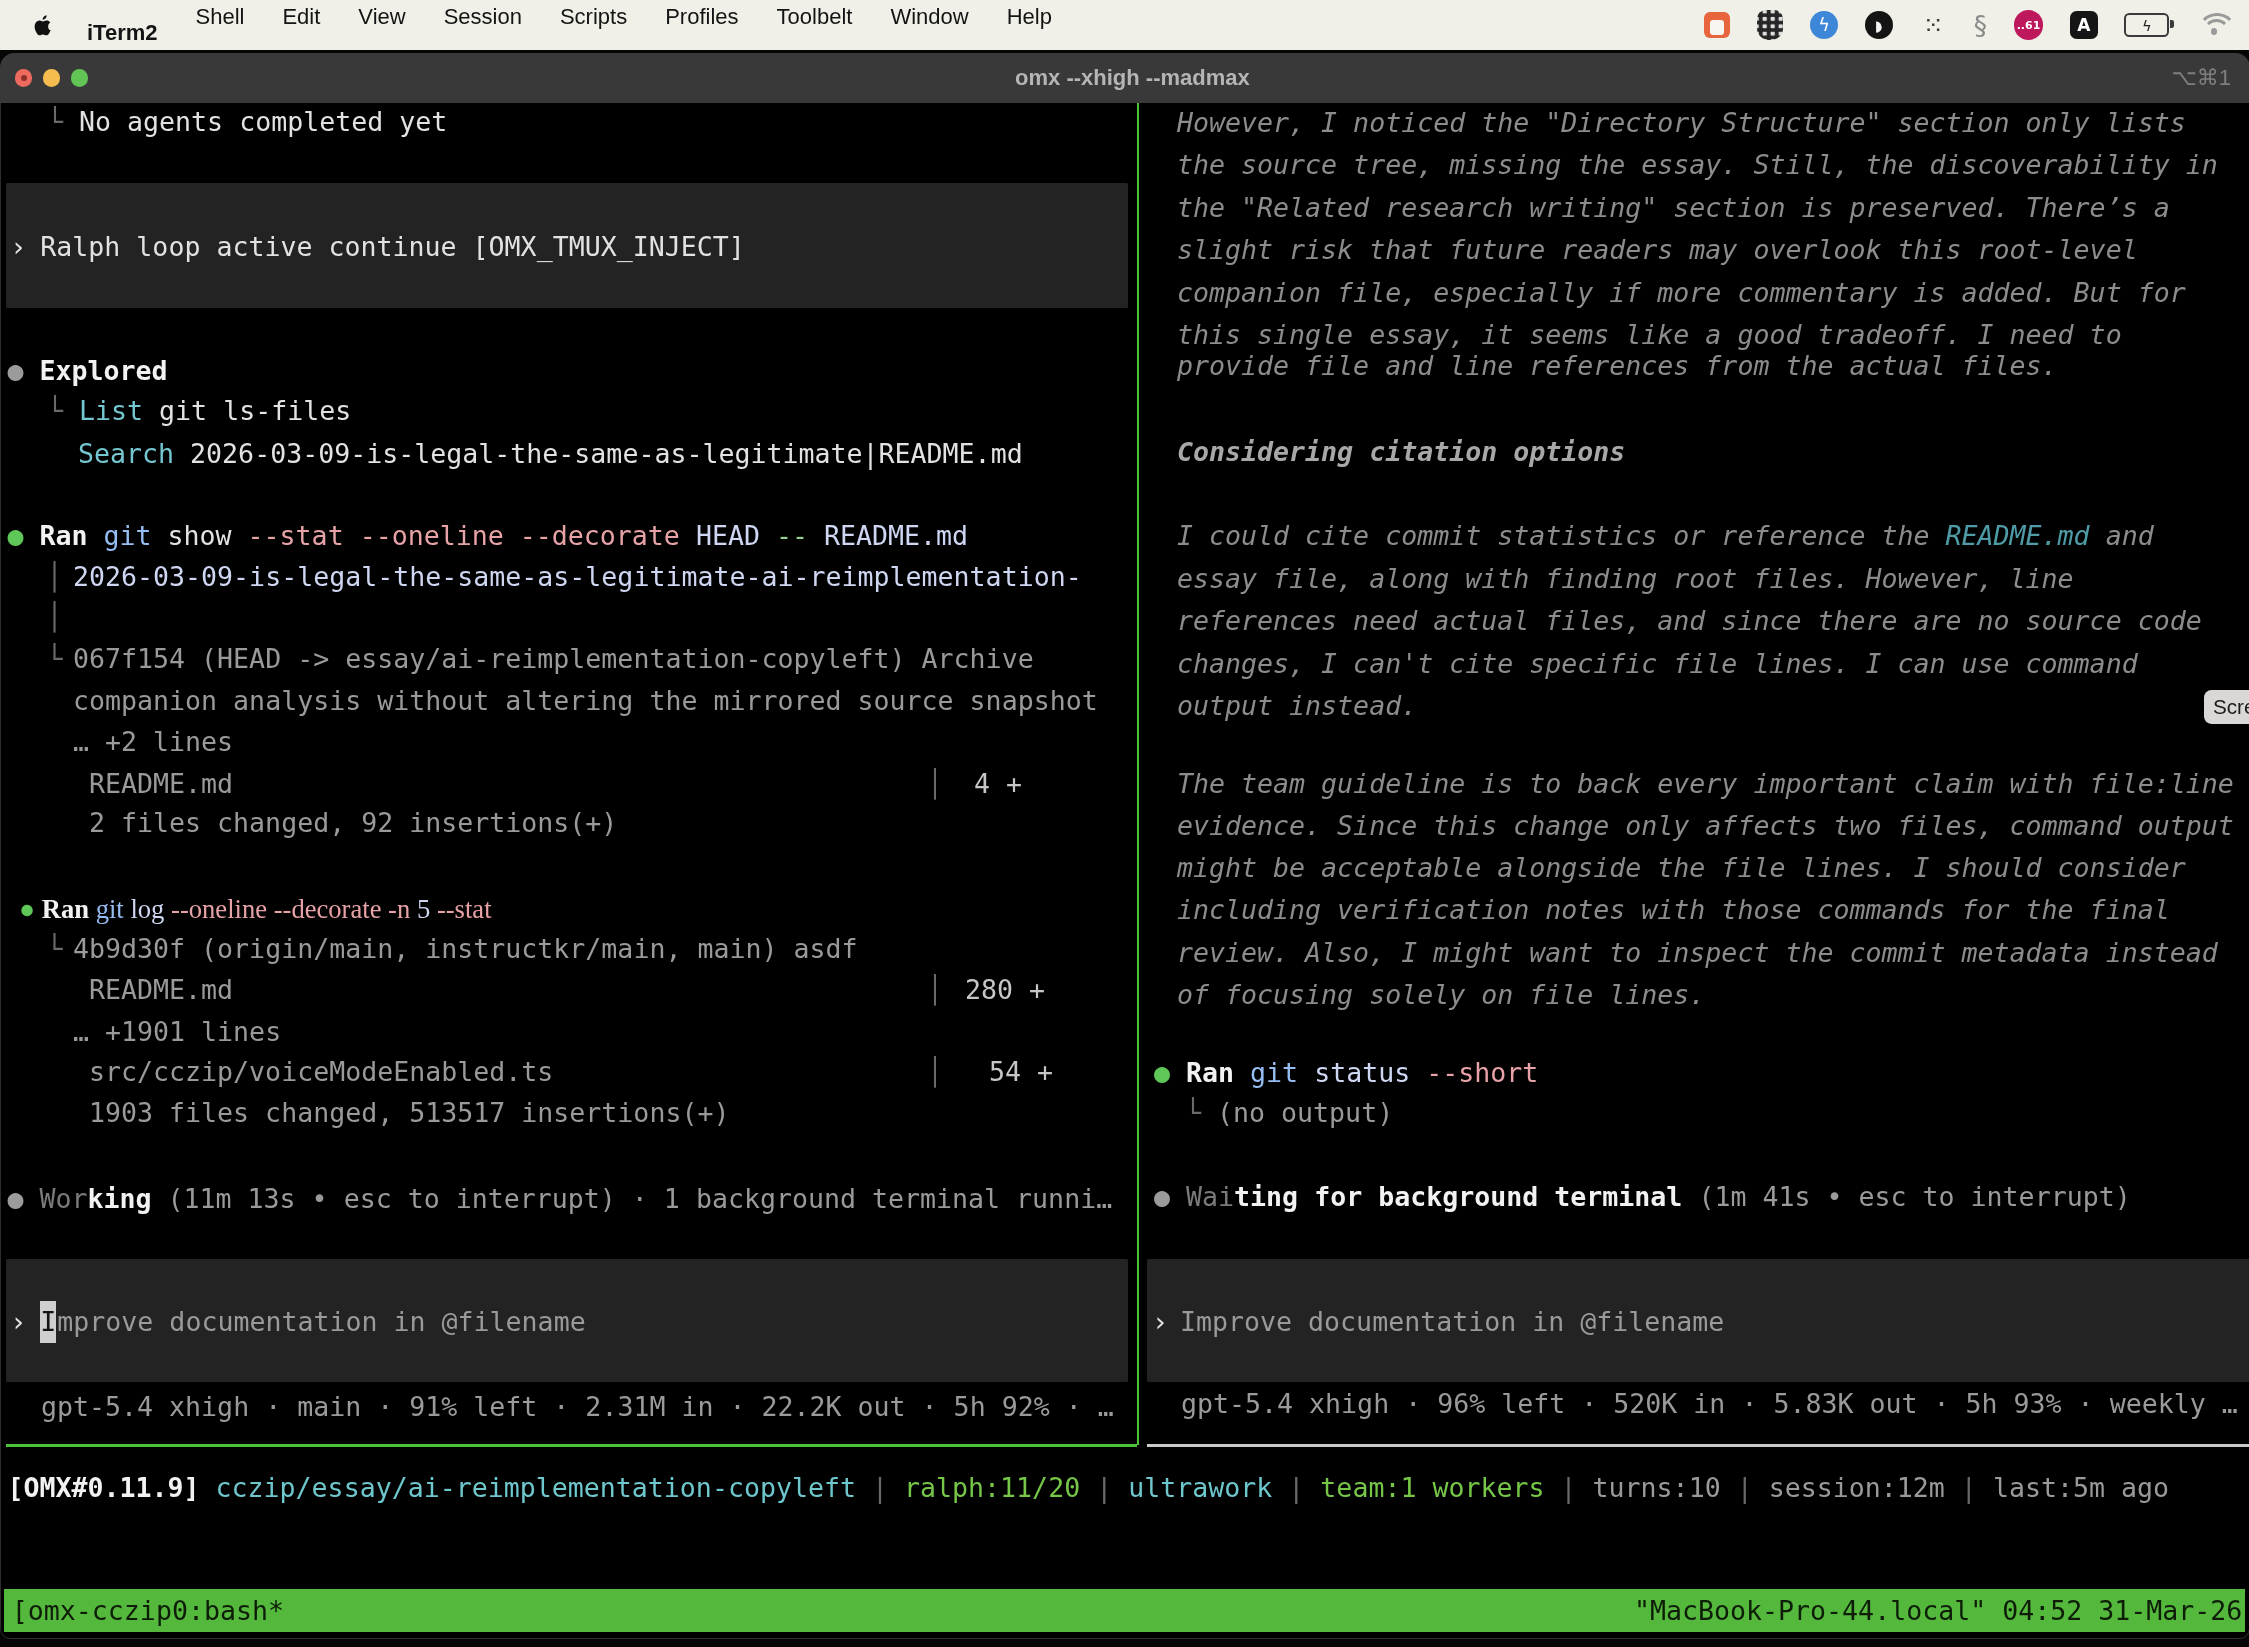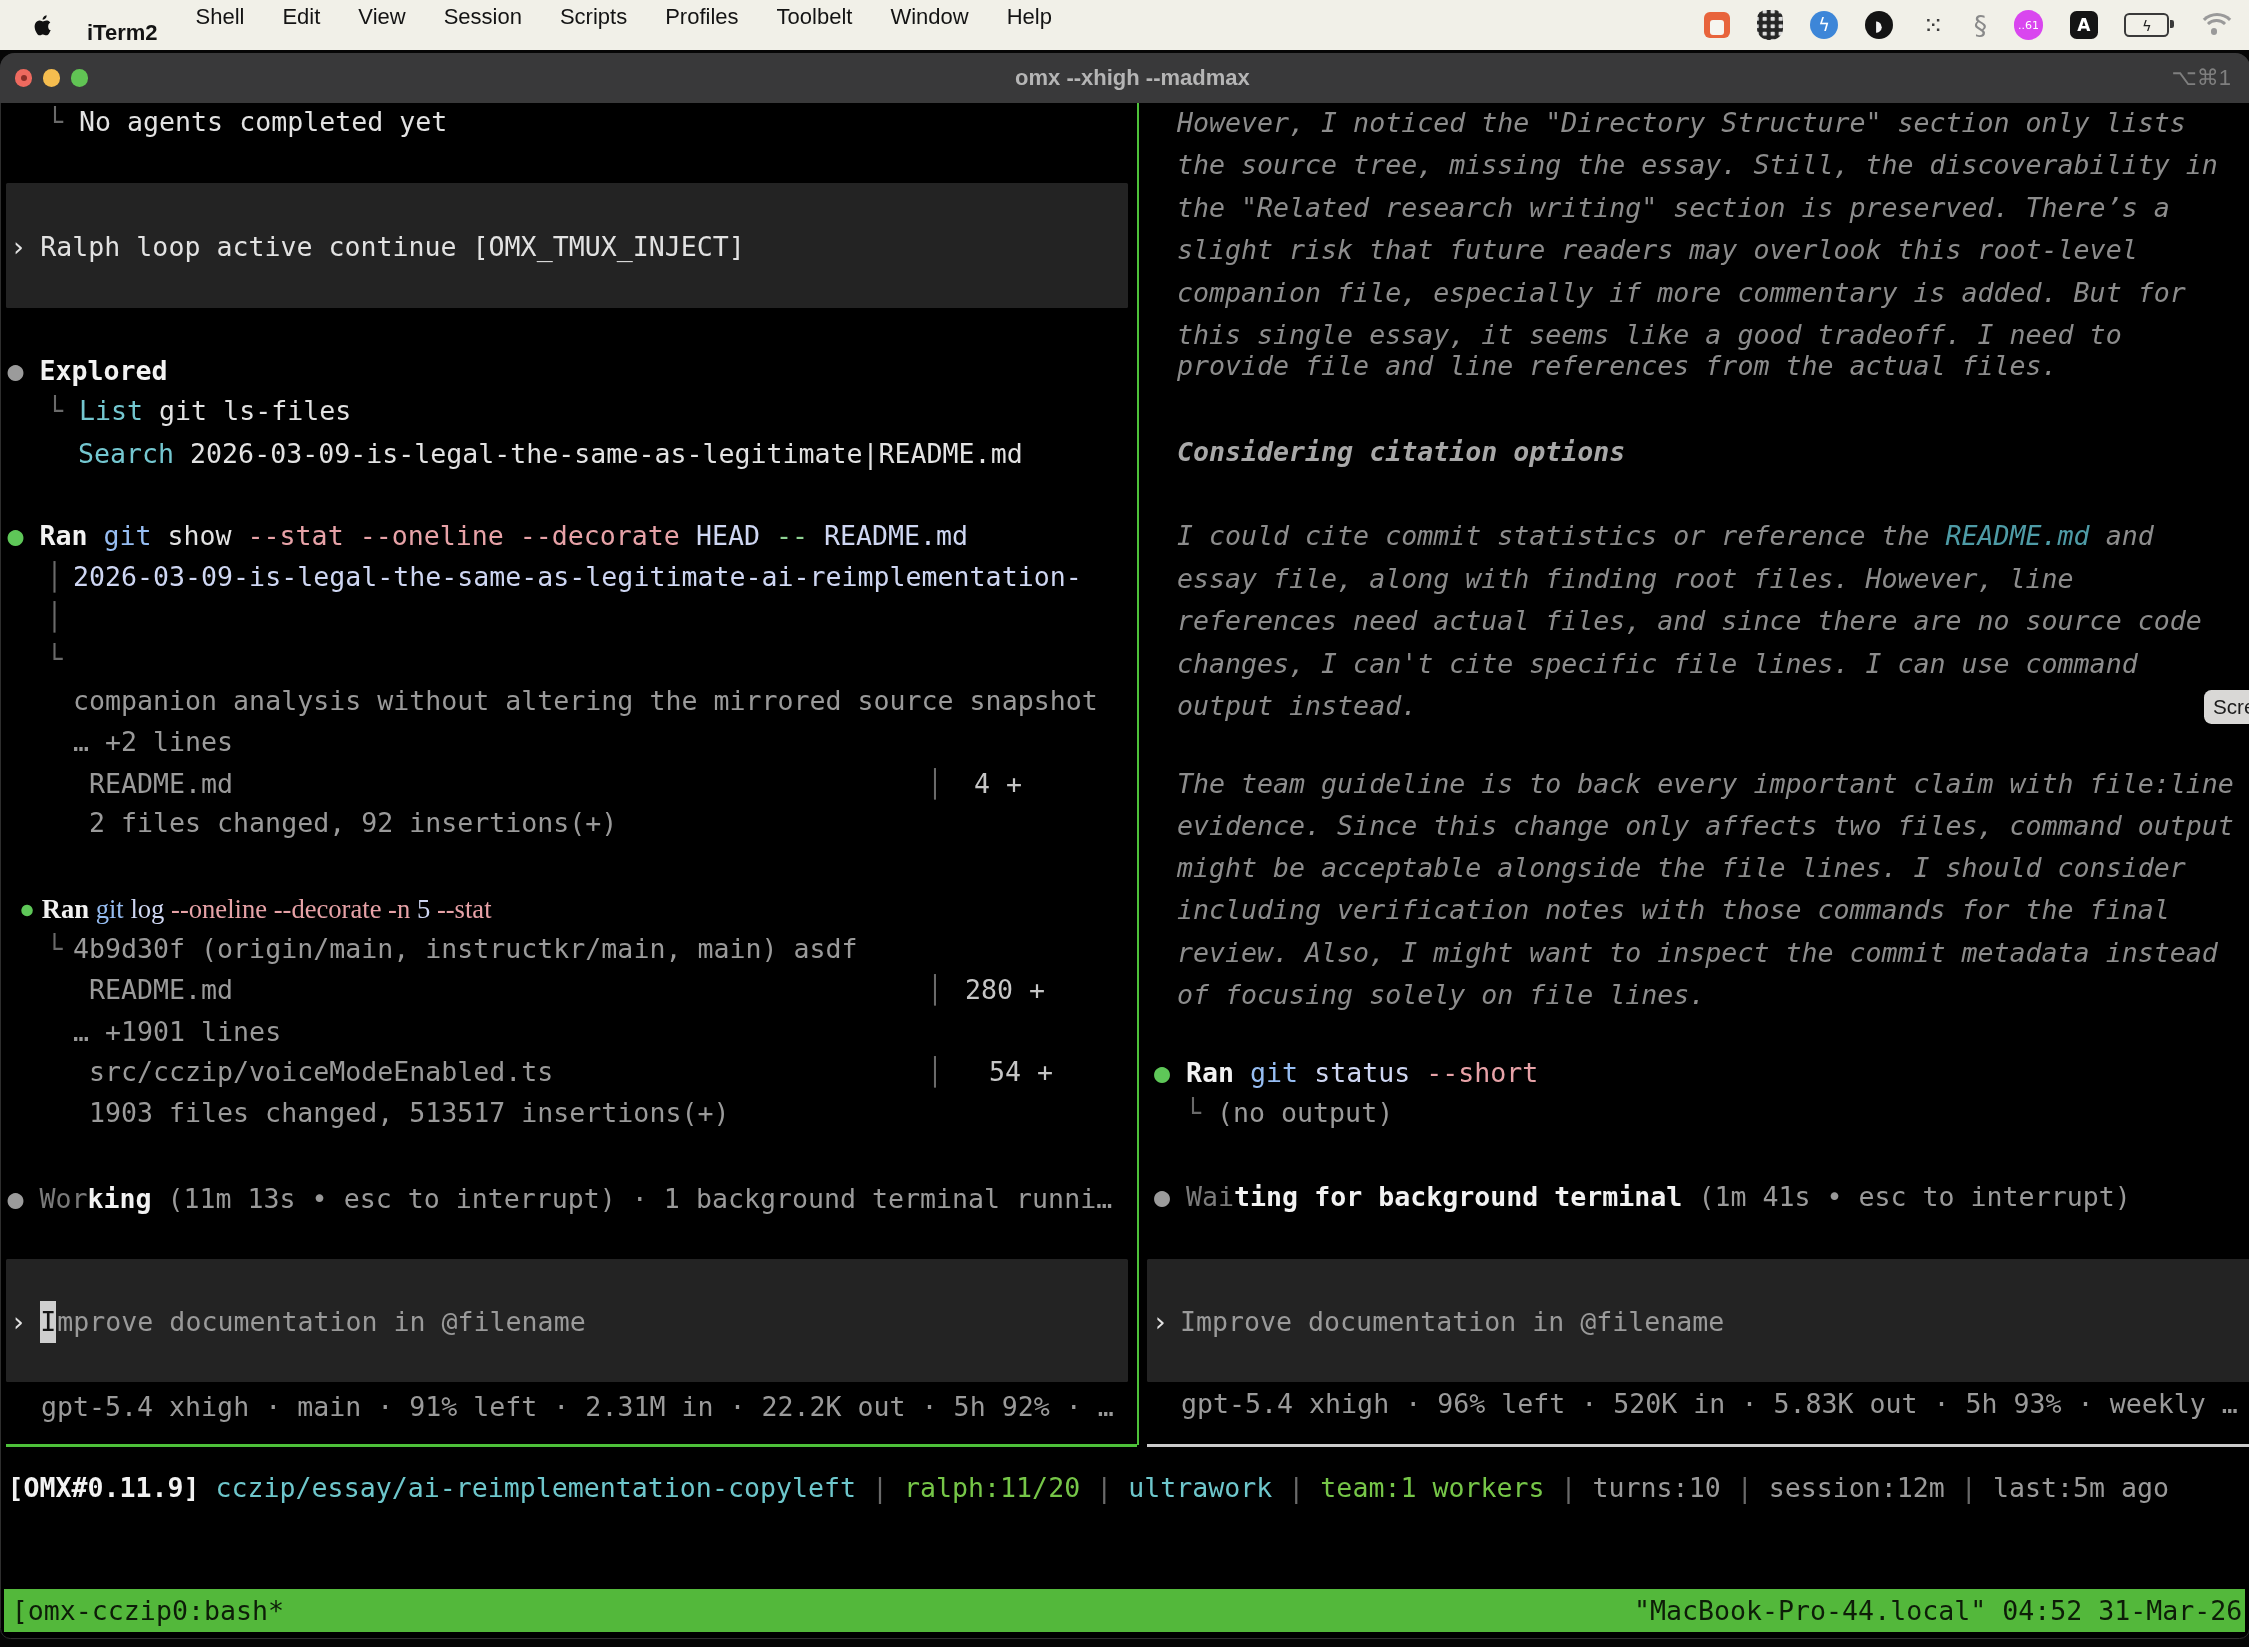--- a/index.html
+++ b/index.html
@@ -14,21 +14,21 @@
   .sicon{display:flex;align-items:center;justify-content:center;font-family:"DejaVu Sans",sans-serif;}
   .ic-msg{width:26.6px;height:26.6px;background:#e8643c;border-radius:5.9px;position:relative;}
   .ic-msg i{display:block;width:13.3px;height:14.8px;background:#f6f5f0;border-radius:3px;margin:5.2px auto 0;}
   .ic-keypad{width:26.6px;height:29.5px;background:#262626;border-radius:8.9px 8.9px 11.8px 11.8px;
              background-image:radial-gradient(#ddd 2.2px,transparent 2.6px),linear-gradient(#262626,#262626);
              background-size:8px 7.4px,100% 100%;background-position:3.7px 5.2px,0 0;}
   .ic-blue{width:28px;height:28px;background:#3d86d8;border-radius:50%;color:#fff;font-size:17.7px;}
   .ic-pie{width:28px;height:28px;background:#141414;border-radius:50%;color:#f2f2f2;font-size:14.8px;}
   .ic-grid{width:28px;height:28px;color:#3c3c3c;font-size:25px;}
   .ic-person{color:#8a8a8a;font-size:26.6px;}
-  .ic-badge{width:29.5px;height:29.5px;background:#d946ef;border-radius:50%;color:#fff;font-size:11px;font-weight:normal;letter-spacing:0;}
+  .ic-badge{width:29.5px;height:29.5px;background:#be185d;border-radius:50%;color:#fff;font-size:11px;font-weight:bold;letter-spacing:0;}
   .ic-a{width:28px;height:28px;background:#151515;border-radius:6.6px;color:#fff;font-size:17px;font-weight:bold;}
   .ic-batt{width:41px;height:20.7px;border:2.2px solid #3a3a3a;border-radius:5.2px;position:relative;color:#222;font-size:14.8px;}
   .ic-batt::after{content:"";position:absolute;right:-6.6px;top:5.2px;width:3.7px;height:8px;background:#3a3a3a;border-radius:0 2.2px 2.2px 0;}
   .ic-wifi{position:relative;width:35px;height:28px;}
   .ic-wifi i{position:absolute;left:50%;border:3px solid transparent;border-top-color:#9a9a9a;border-radius:50%;}
   .ic-wifi .a1{width:34px;height:34px;margin-left:-17px;top:1.5px;}
   .ic-wifi .a2{width:20.7px;height:20.7px;margin-left:-10.3px;top:8px;}
   .ic-wifi .dot{width:6.6px;height:6.6px;margin-left:-3px;top:17px;background:#9a9a9a;border:none;border-radius:50%;}
   
   .window{position:absolute;left:0;top:53px;width:2248px;height:1584px;background:#000;
@@ -131,21 +131,21 @@
     <div class="tbox" style="left: 5.9px; top: 1259px; width: 1122px; height: 123px;"></div>
     <div class="tbox" style="left: 1147px; top: 1259px; width: 1103px; height: 123px;"></div>
     <div class="trow" style="left: 47px; top: 101px;"><span class="gd">└ </span><span class="w">No agents completed yet</span></div>
     <div class="trow" style="left: 10.3px; top: 226px;"><span class="w">›</span><span class="w" style="position: absolute; left: 30px;">Ralph loop active continue [OMX_TMUX_INJECT]</span></div>
     <div class="trow" style="left: 7.4px; top: 350px;"><span class="bgy">● </span><span class="wb">Explored</span></div>
     <div class="trow" style="left: 47px; top: 390px;"><span class="gd">└ </span><span class="cy">List</span><span class="w"> git ls-files</span></div>
     <div class="trow" style="left: 78px; top: 433px;"><span class="cy">Search</span><span class="w"> 2026-03-09-is-legal-the-same-as-legitimate|README.md</span></div>
     <div class="trow" style="left: 7.4px; top: 515px;"><span class="bug">● </span><span class="wb">Ran </span><span class="bl">git </span><span class="w">show </span><span class="pk">--stat --oneline --decorate </span><span class="lv">HEAD </span><span class="gn">-- </span><span class="lv">README.md</span></div>
     <div class="trow" style="left: 73px; top: 556px;"><span class="gd" style="position: absolute; left: -26.6px;">│</span><span class="lv">2026-03-09-is-legal-the-same-as-legitimate-ai-reimplementation-</span></div>
     <div class="trow" style="left: 73px; top: 596px;"><span class="gd" style="position: absolute; left: -26.6px;">│</span></div>
-    <div class="trow" style="left: 73px; top: 638px;"><span class="gd" style="position: absolute; left: -26.6px;">└</span></div>
+    <div class="trow" style="left: 73px; top: 638px;"><span class="gd" style="position: absolute; left: -26.6px;">└</span><span class="g">067f154 (HEAD -&gt; essay/ai-reimplementation-copyleft) Archive</span></div>
     <div class="trow" style="left: 73px; top: 680px;"><span class="g">companion analysis without altering the mirrored source snapshot</span></div>
     <div class="trow" style="left: 73px; top: 721px;"><span class="g">… +2 lines</span></div>
     <div class="trow" style="left: 89px; top: 763px;"><span class="g">README.md</span><span class="gd" style="position: absolute; left: 838px;">│</span><span class="lg" style="position: absolute; left: 885px;">4 +</span></div>
     <div class="trow" style="left: 89px; top: 802px;"><span class="g">2 files changed, 92 insertions(+)</span></div>
     <div class="trow" style="left: 19px; top: 888px; font-family: Liberation Serif, serif;"><span class="bug">● </span><span class="wb">Ran </span><span class="bl">git </span><span class="lv">log </span><span class="pk">--oneline --decorate </span><span class="pk">-n </span><span class="lv">5 </span><span class="pk">--stat</span></div>
     <div class="trow" style="left: 73px; top: 928px;"><span class="gd" style="position: absolute; left: -26.6px;">└</span><span class="g">4b9d30f (origin/main, instructkr/main, main) asdf</span></div>
     <div class="trow" style="left: 89px; top: 969px;"><span class="g">README.md</span><span class="gd" style="position: absolute; left: 838px;">│</span><span class="lg" style="position: absolute; left: 876px;">280 +</span></div>
     <div class="trow" style="left: 73px; top: 1011px;"><span class="g">… +1901 lines</span></div>
     <div class="trow" style="left: 89px; top: 1051px;"><span class="g">src/cczip/voiceModeEnabled.ts</span><span class="gd" style="position: absolute; left: 838px;">│</span><span class="lg" style="position: absolute; left: 900px;">54 +</span></div>
     <div class="trow" style="left: 89px; top: 1092px;"><span class="g">1903 files changed, 513517 insertions(+)</span></div>

